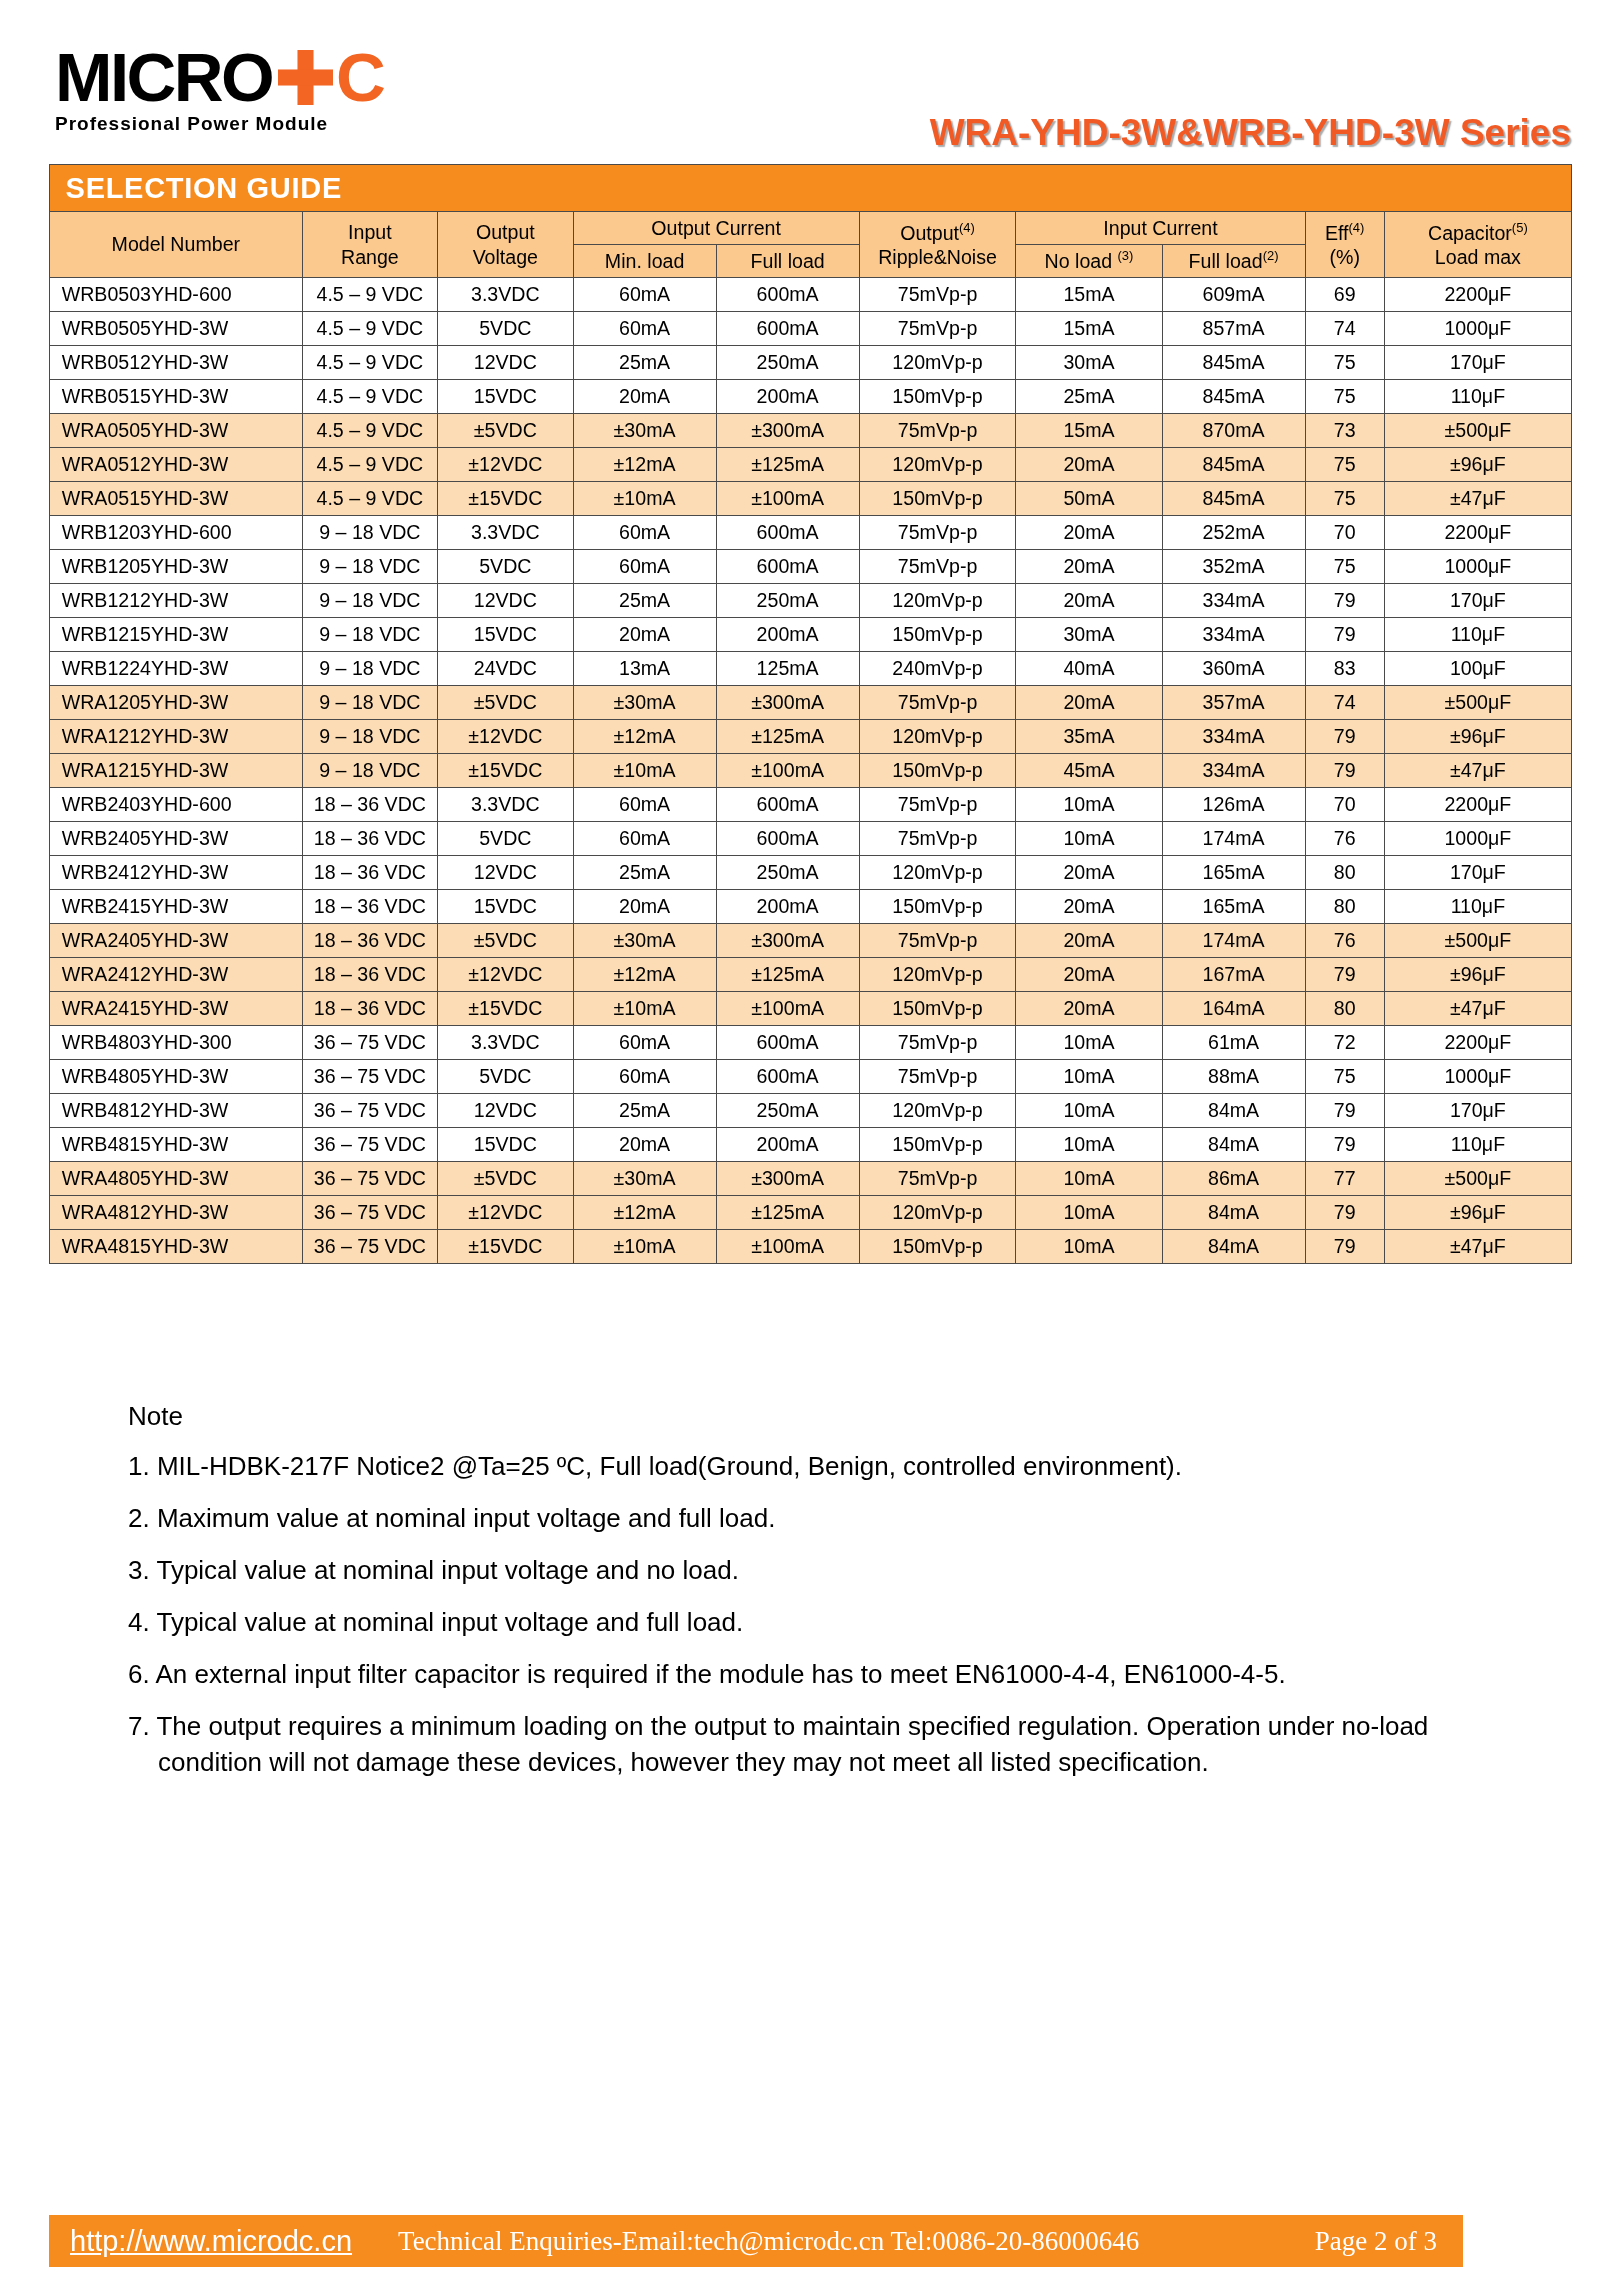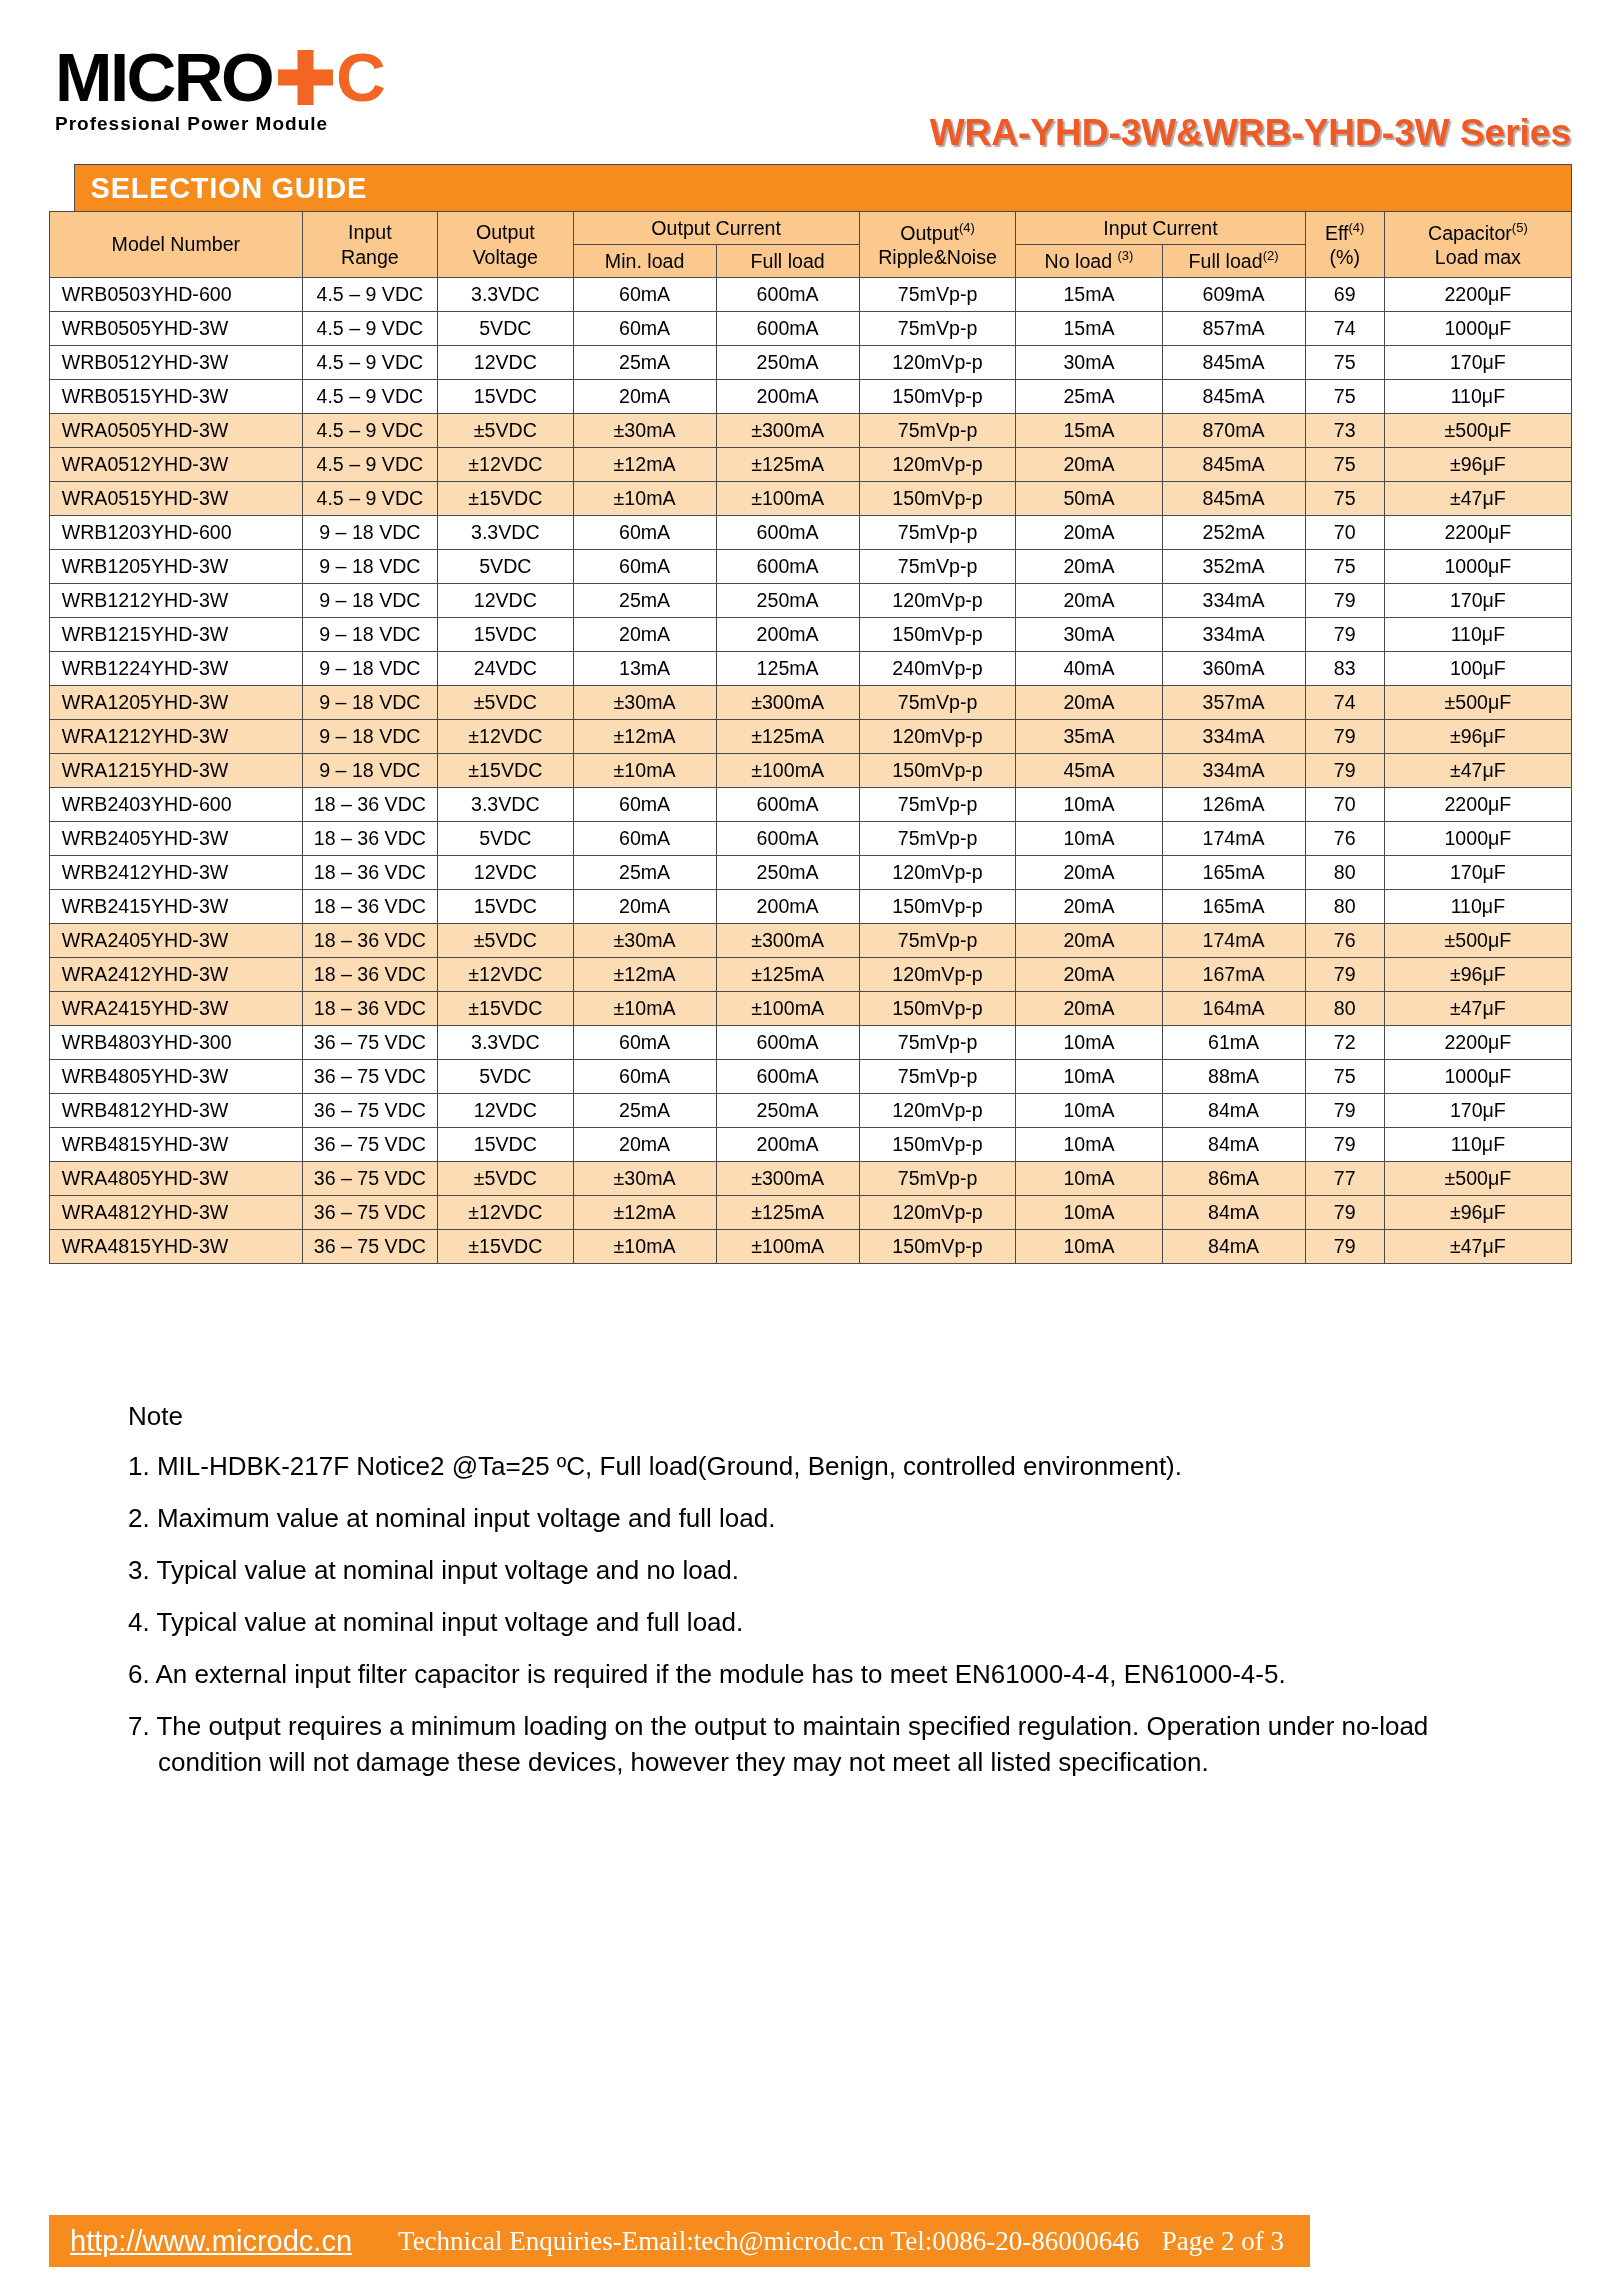--- a/index.html
+++ b/index.html
@@ -29,42 +29,42 @@
     text-shadow: 2px 2px 1.3px #aaa;
     letter-spacing: 0px;
   }
 
   
   .table-wrap { position: absolute; top: 164px; left: 49px; width: 1523px; }
   .title-bar {
     background: #F68B1E;
     border: 1.3px solid #4a4a4a; border-bottom: none;
     padding: 6.5px 0 6.5px 15.6px;
-    color: #fff; font-weight: bold; font-size: 29px; letter-spacing: 0.7px; margin-left: 25px;
+    color: #fff; font-weight: bold; font-size: 29px; letter-spacing: 0.7px;
   }
   table.sel { border-collapse: collapse; width: 100%; table-layout: fixed; }
   table.sel th, table.sel td {
     border: 1.3px solid #4a4a4a;
     text-align: center; vertical-align: middle;
     font-size: 19.6px; font-weight: normal; padding: 0;
   }
   table.sel thead th { background: #FBC98E; height: 33px; line-height: 1.25; }
   table.sel tbody td { height: 34px; background: #ffffff; }
   table.sel tbody tr.hl td { background: #FCDCB4; }
   table.sel td.model-cell { text-align: left; padding-left: 11.7px; }
   table.sel sup { font-size: 13px; }
 
   
   .notes { position: absolute; top: 1401px; left: 128px; width: 1395px; font-size: 26px; }
   .notes-title { margin-bottom: 17px; }
   .note-item { margin-bottom: 17px; padding-left: 30px; text-indent: -30px; line-height: 1.35; }
 
   
   .footer {
-    position: absolute; top: 2215px; left: 49px; width: 1261px; height: 52px;
+    position: absolute; top: 2215px; left: 49px; width: 1414px; height: 52px;
     background: #F68B1E; color: #fff;
     display: flex; align-items: center;
   }
   .footer-url {
     font-family: "Liberation Sans", sans-serif;
     font-size: 29px; text-decoration: underline; color: #fff;
     margin-left: 21px; white-space: nowrap; cursor: pointer;
   }
   .footer-mid {
     font-family: "Liberation Serif", serif;

